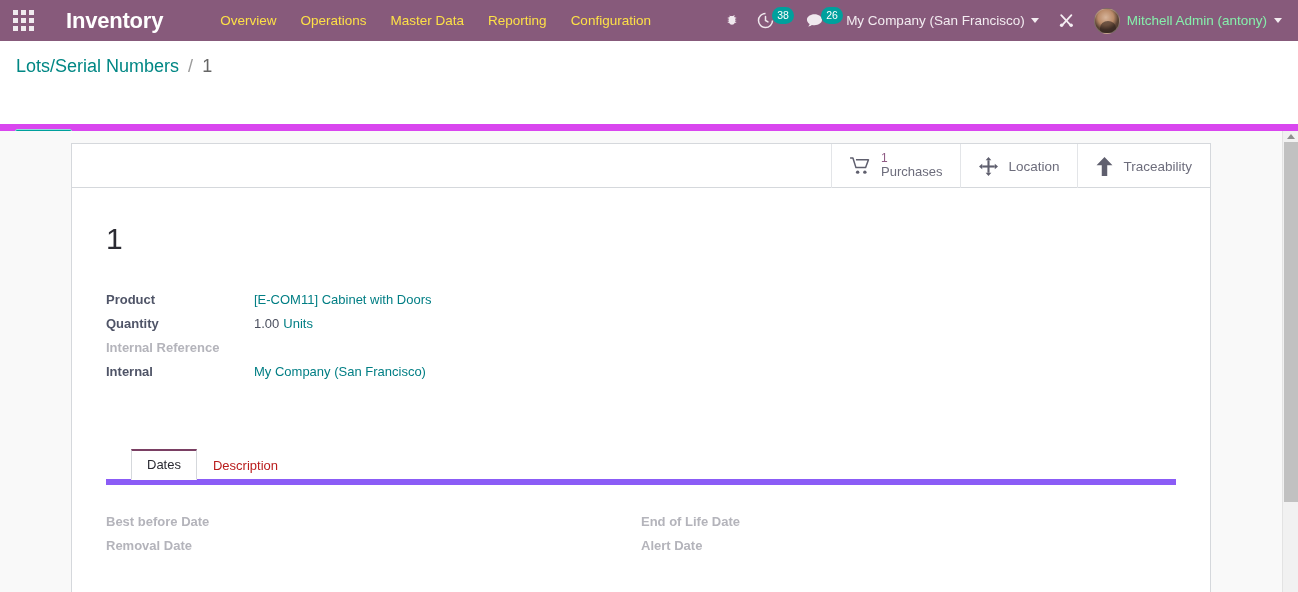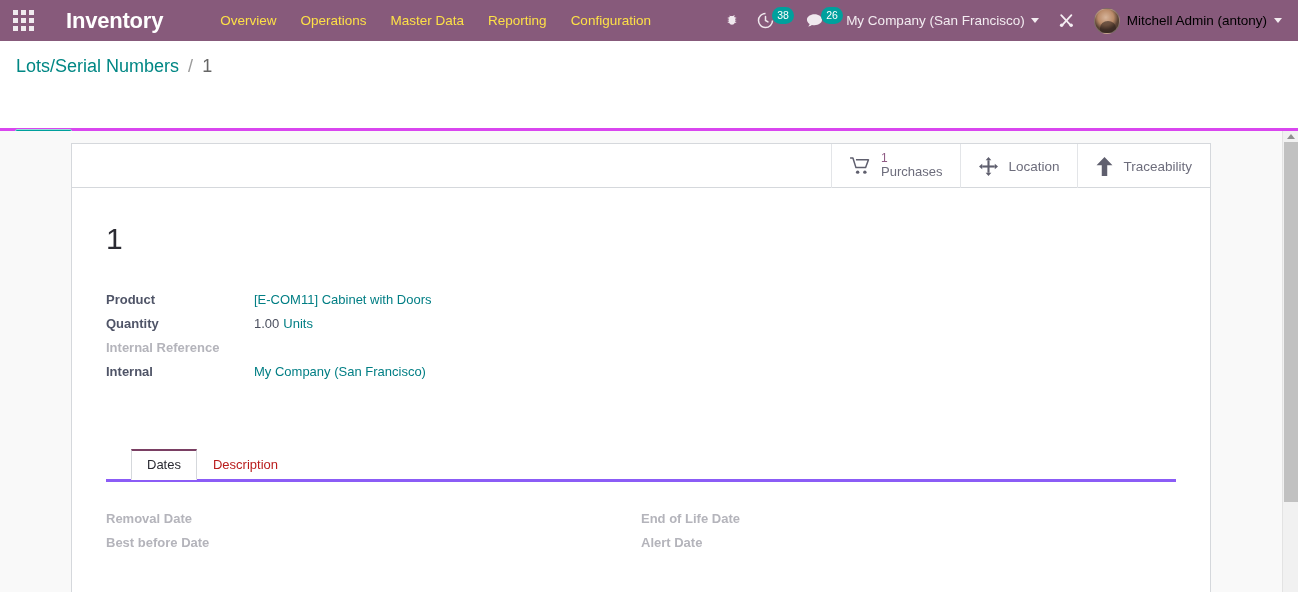--- a/index.html
+++ b/index.html
@@ -76,40 +76,40 @@
   .caret-down {
     width: 0; height: 0;
     border-left: 4px solid transparent;
     border-right: 4px solid transparent;
     border-top: 5px solid #f3ecf1;
     display: inline-block;
   }
   .usermenu {
     display: flex; align-items: center; gap: 7px;
     padding: 0 6px 0 10px; height: 41px; cursor: pointer;
-    font-size: 13.5px; color: #000000;
+    font-size: 13.5px; color: #86efac;
   }
   .avatar {
     width: 26px; height: 26px; border-radius: 50%;
     background: radial-gradient(circle at 45% 35%, #d6b49a 0%, #b98a68 38%, #5b4335 60%, #3b2d24 100%);
     border: 1px solid rgba(255,255,255,.25);
     overflow: hidden; position: relative;
   }
   .avatar::after {
     content:""; position:absolute; left:5px; top:12px;
     width: 16px; height: 14px; border-radius: 50% 50% 40% 40%;
     background: rgba(40,30,25,.55);
   }
 
   
   .control-panel {
     position: absolute; top: 41px; left: 0;
     width: 1298px; height: 90px;
     background: #ffffff;
-    border-bottom: 3px solid #d946ef;
+    border-bottom: 7px solid #d946ef;
   }
   .breadcrumb {
     position: absolute; left: 16px; top: 14px;
     font-size: 18px; line-height: 22px;
   }
   .breadcrumb .bc-link { color: #008784; cursor: pointer; }
   .breadcrumb .bc-sep { color: #9a9a9a; margin: 0 4px; }
   .breadcrumb .bc-current { color: #666; }
 
   .btn-row { position: absolute; left: 15px; top: 88px; display: flex; align-items: center; gap: 8px; }
@@ -200,21 +200,21 @@
   .field-table td { padding: 2px 0; vertical-align: top; font-size: 13px; height: 24px; }
   .field-label { width: 148px; font-weight: bold; color: #4f5467; white-space: nowrap; }
   .field-label.empty { color: #b4b4bb; font-weight: bold; }
   .field-value { color: #4b4f5e; }
   .link { color: #017e84; cursor: pointer; }
   .qty-num { color: #4b4f5e; }
   .qty-uom { color: #017e84; cursor: pointer; margin-left: 4px; }
 
   
   .notebook { margin-top: 62px; }
-  .nb-headers { display: flex; align-items: flex-start; border-bottom: 3px solid #8b5cf6; padding-left: 25px; }
+  .nb-headers { display: flex; align-items: center; border-bottom: 6px solid #8b5cf6; padding-left: 25px; }
   .nb-tab {
     padding: 7px 15px 7px 15px;
     font-size: 13px; color: #b91c1c;
     cursor: pointer;
     border: 1px solid transparent;
     border-bottom: none;
     position: relative; top: 1px;
     background: transparent;
   }
   .nb-tab.active {
@@ -441,25 +441,25 @@
           <div class="nb-headers">
             <div class="nb-tab active">Dates</div>
             <div class="nb-tab">Description</div>
           </div>
 
           <div class="nb-page">
             <div class="nb-col">
               <table>
                 <tbody>
                     <tr>
-                  <td class="nb-label">Removal Date</td>
+                  <td class="nb-label">Best before Date</td>
                   <td></td>
                 </tr>
                 <tr>
-                  <td class="nb-label">Best before Date</td>
+                  <td class="nb-label">Removal Date</td>
                   <td></td>
                 </tr>
               </tbody>
                 </table>
             </div>
             <div class="nb-col">
               <table>
                 <tbody>
                     <tr>
                   <td class="nb-label">End of Life Date</td>

